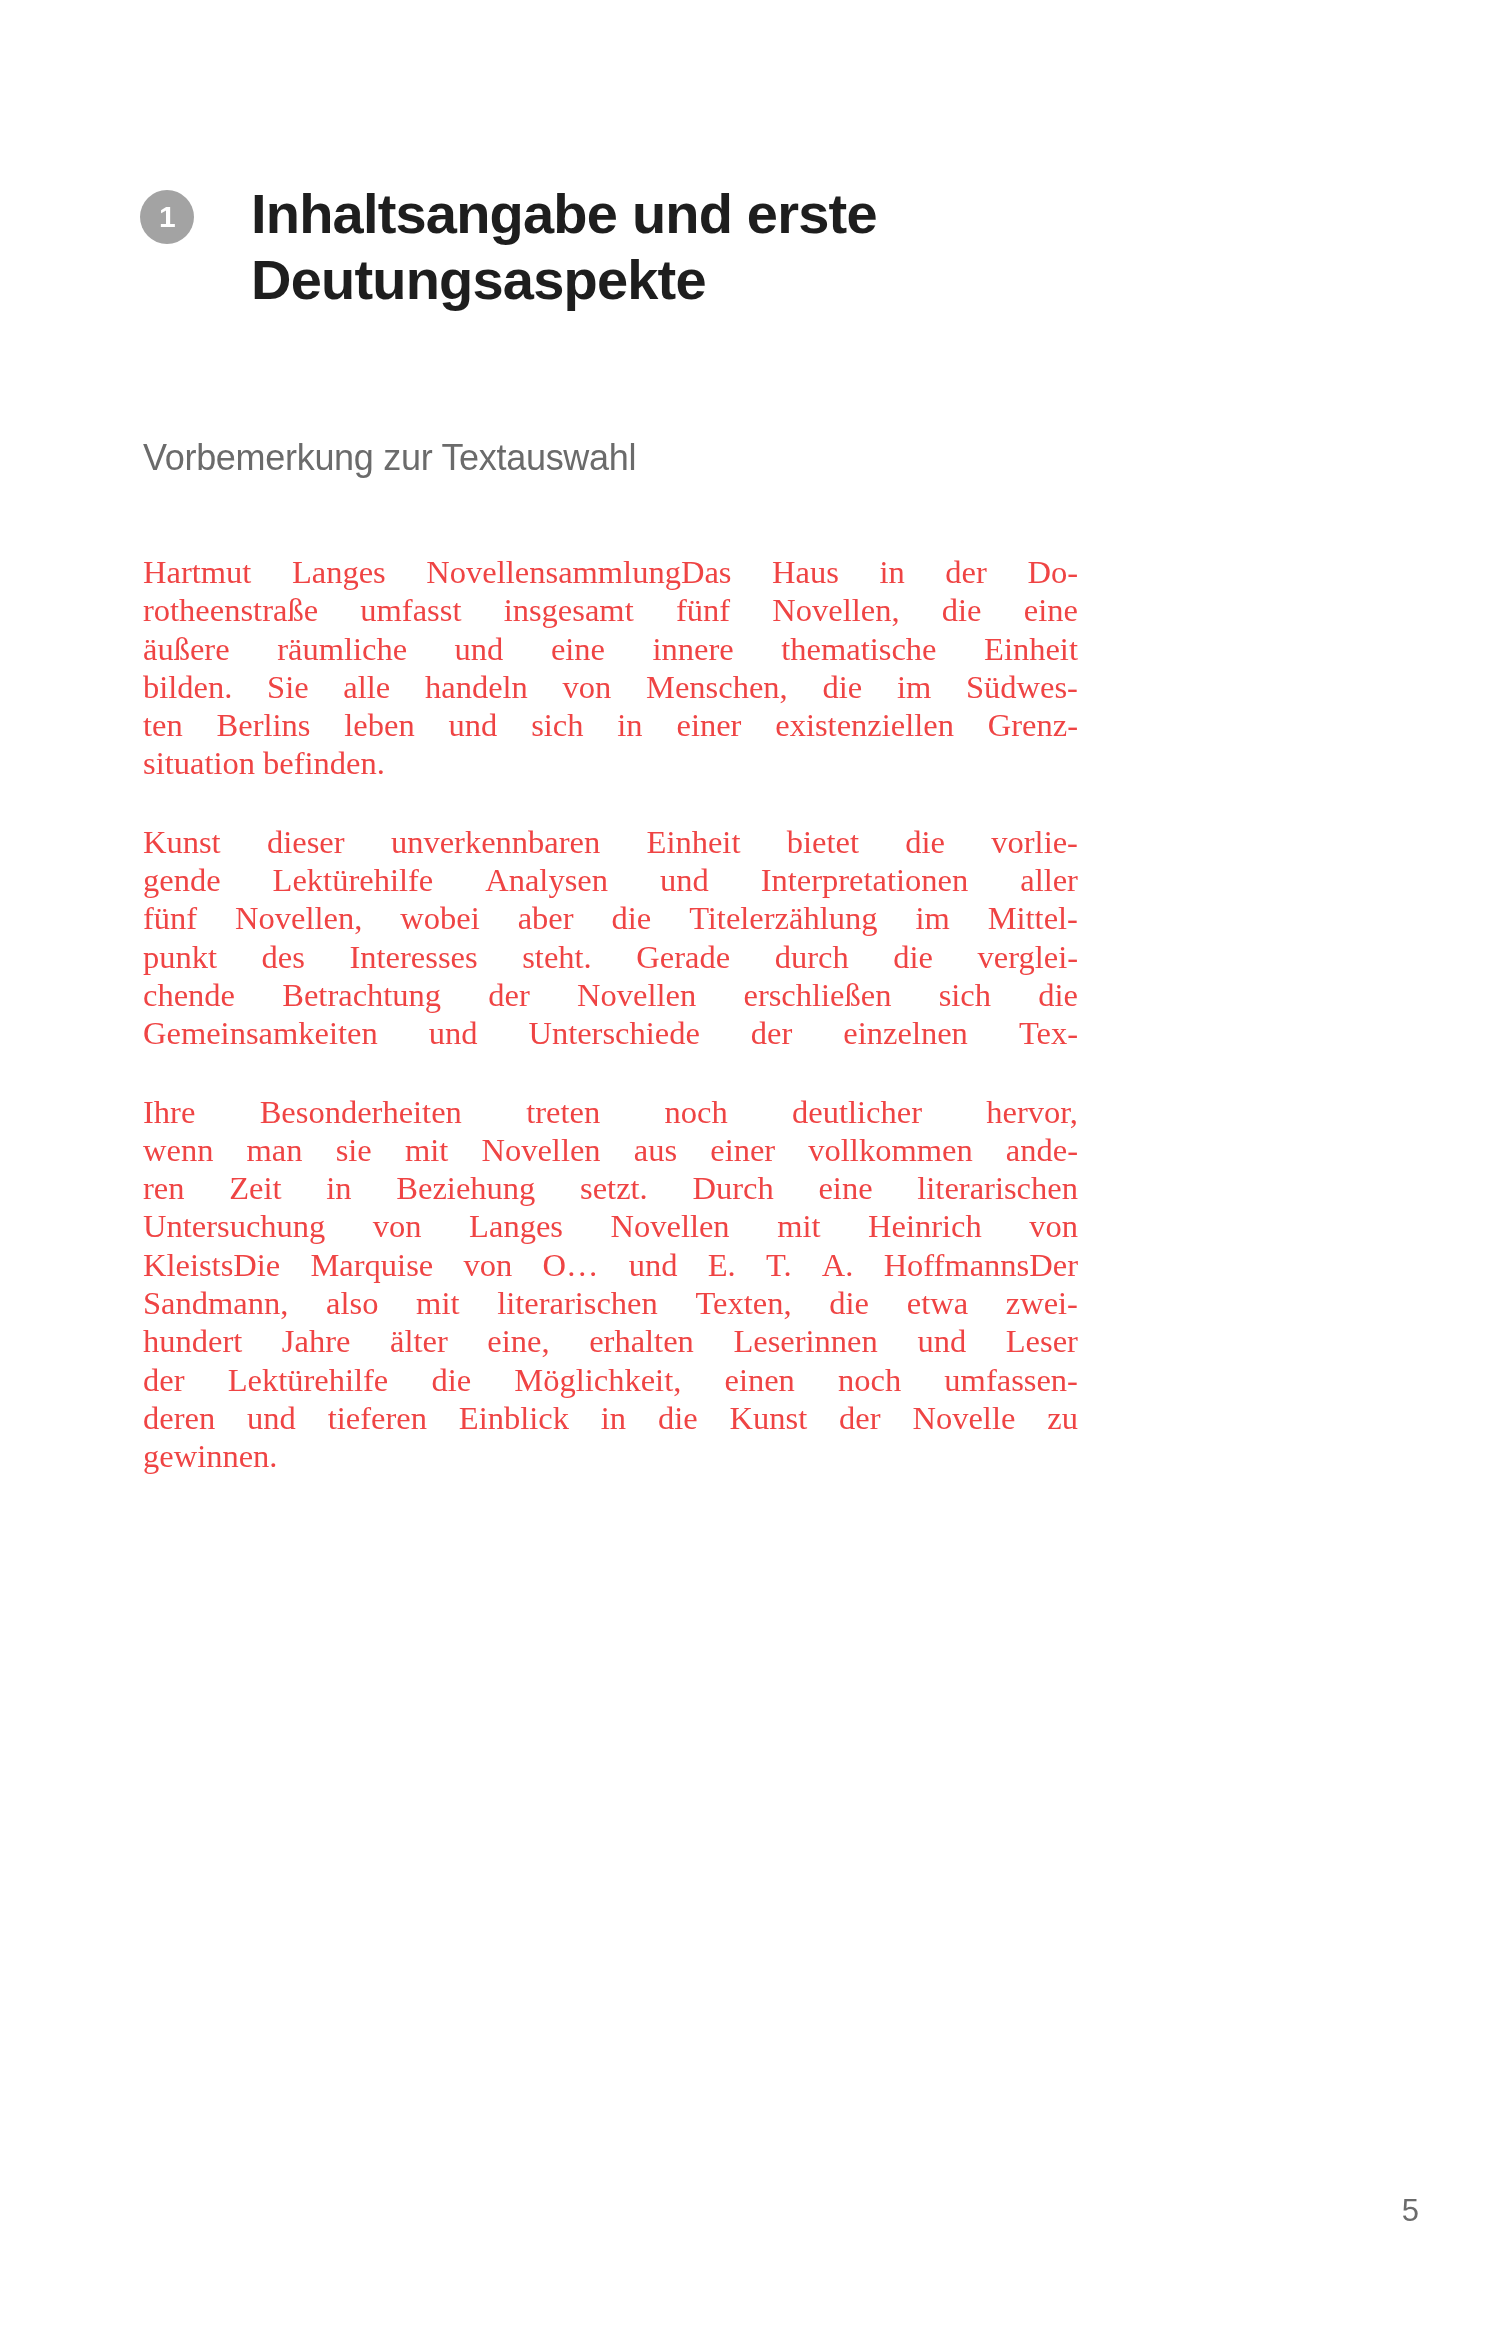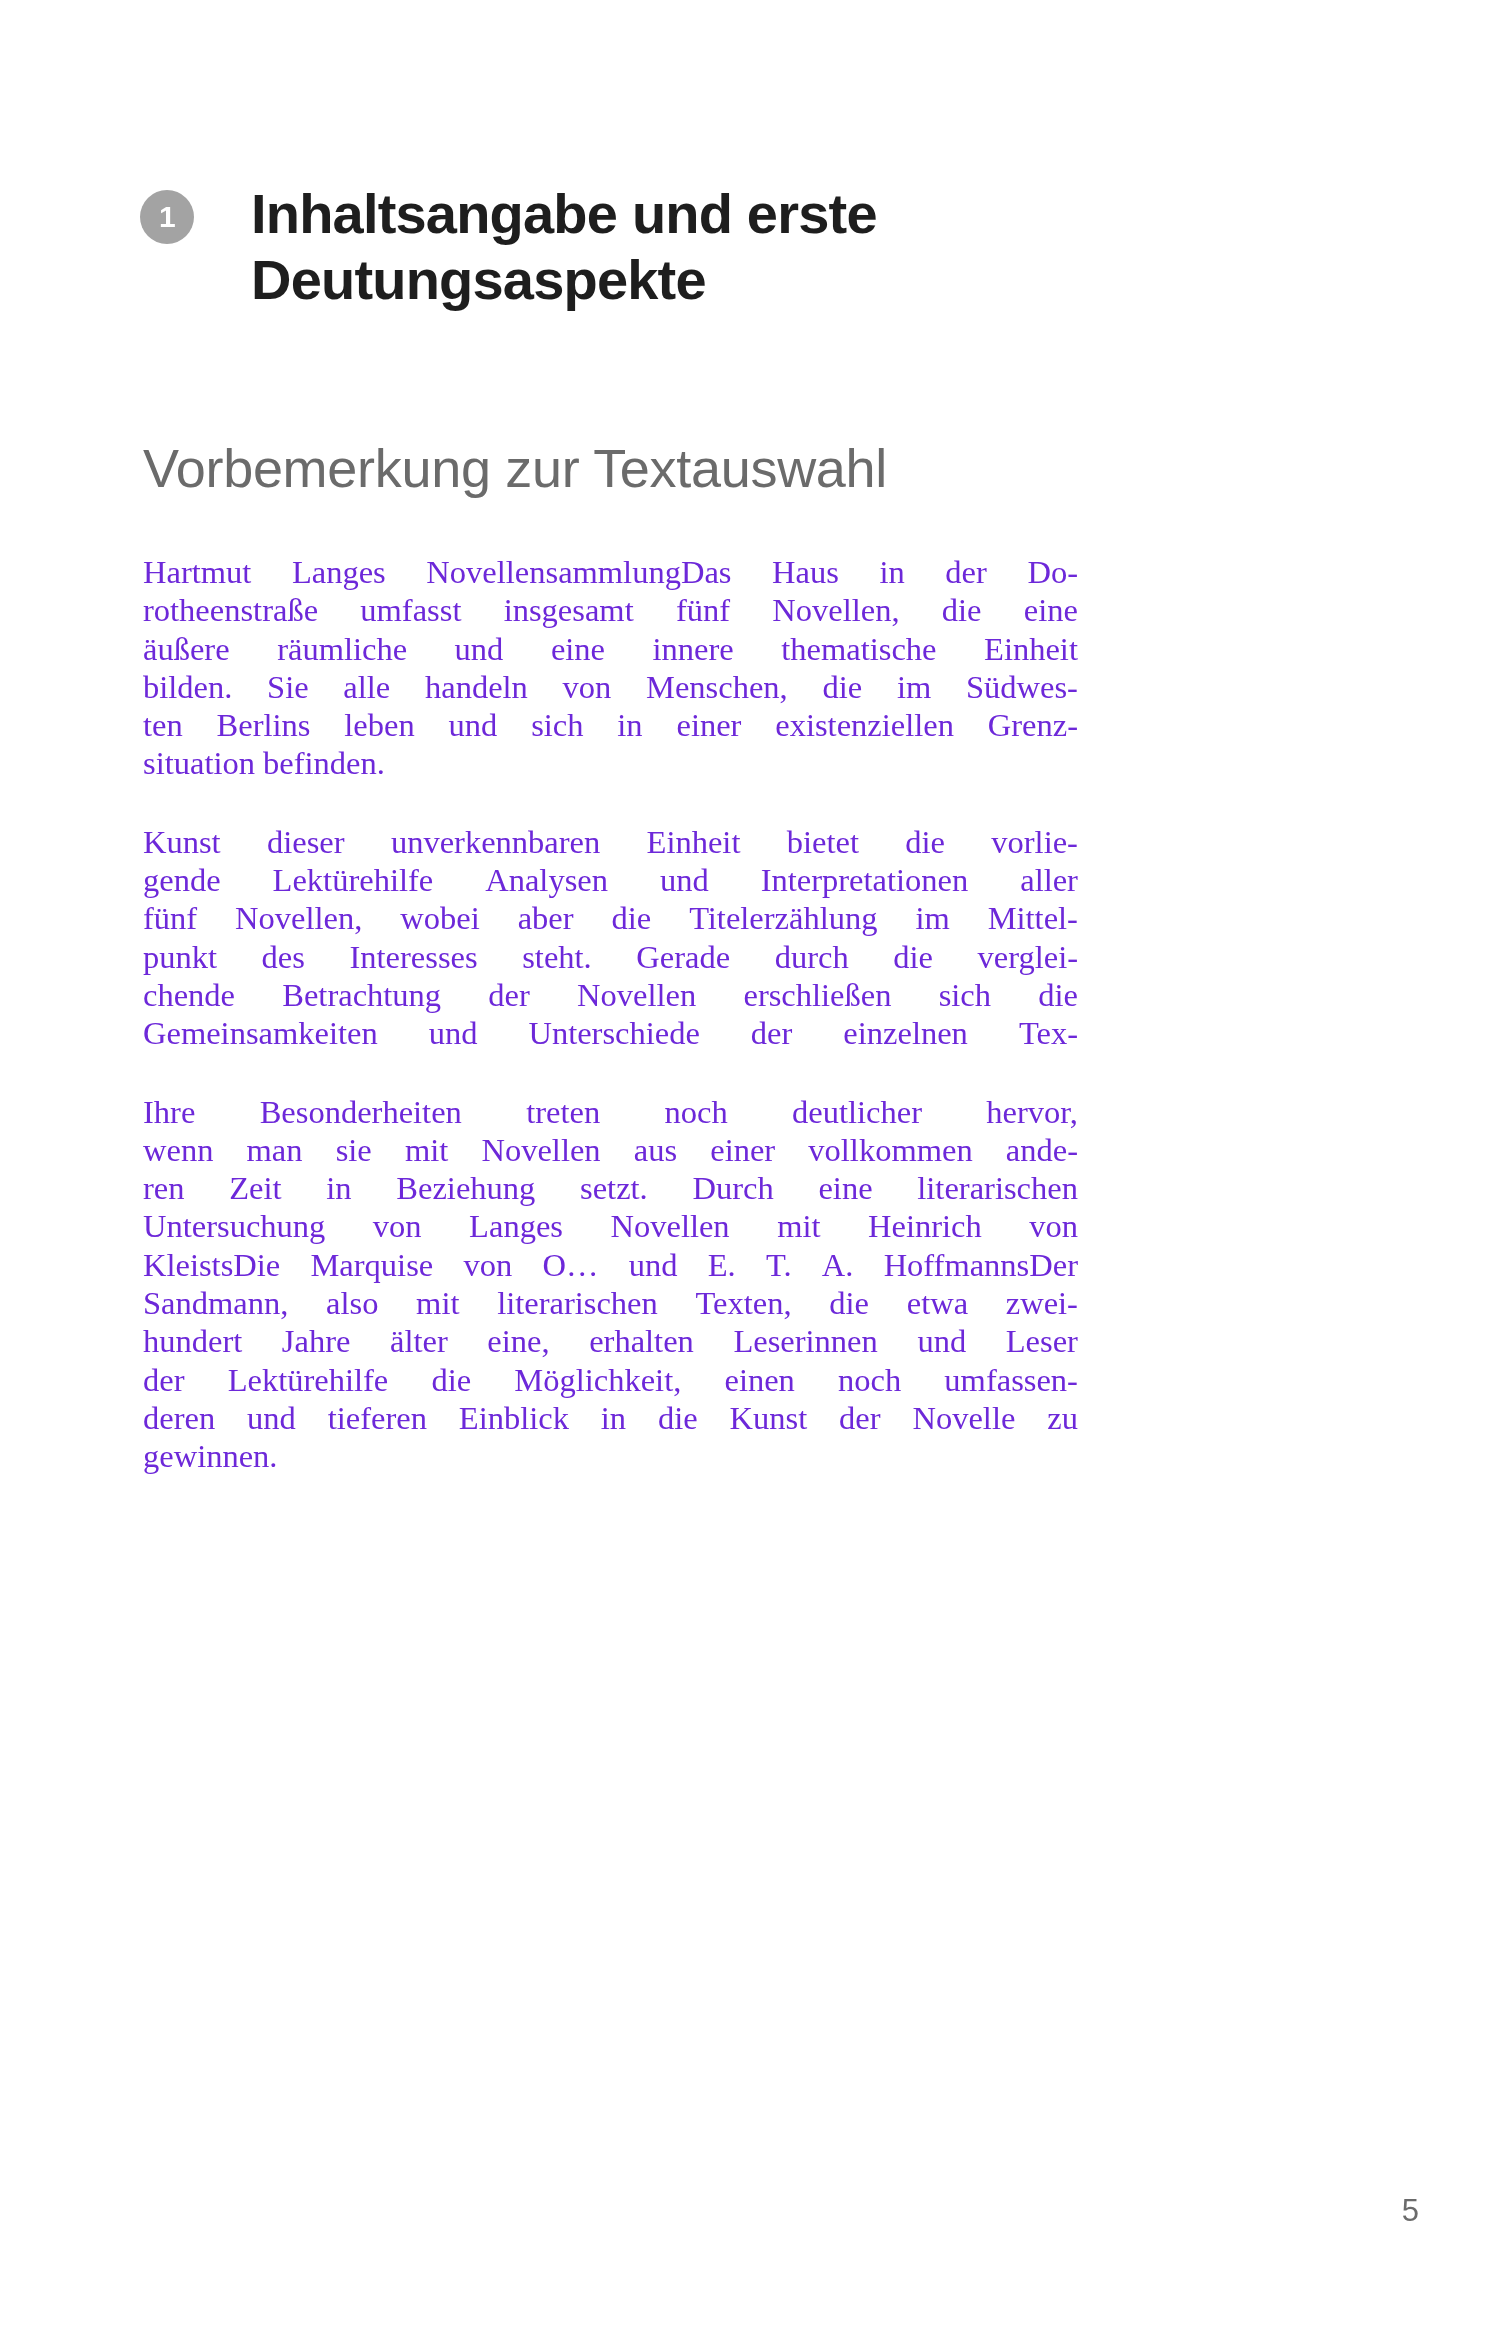--- a/index.html
+++ b/index.html
@@ -60,39 +60,39 @@
     max-width: 720px;
   }
 
   
   .section-subtitle {
     position: absolute;
     left: 143px;
     top: 437px;
     margin: 0;
     font-family: "Liberation Sans", "DejaVu Sans", sans-serif;
-    font-size: 54px;
+    font-size: 36px;
     font-weight: 400;
     letter-spacing: -0.3px;
     color: #6b6b6b;
   }
 
   
   .body-copy {
     position: absolute;
     left: 143px;
     top: 553px;
     width: 935px;
   }
   .body-copy p {
     margin: 0 0 40px 0;
     font-family: "Liberation Serif", "DejaVu Serif", serif;
     font-size: 32.5px;
     line-height: 38.3px;
-    color: #6d28d9;
+    color: #ef4444;
     text-align: left;
   }
   .body-copy p:last-child {
     margin-bottom: 18px;
   }
   
   .line {
     display: block;
     white-space: nowrap;
   }

